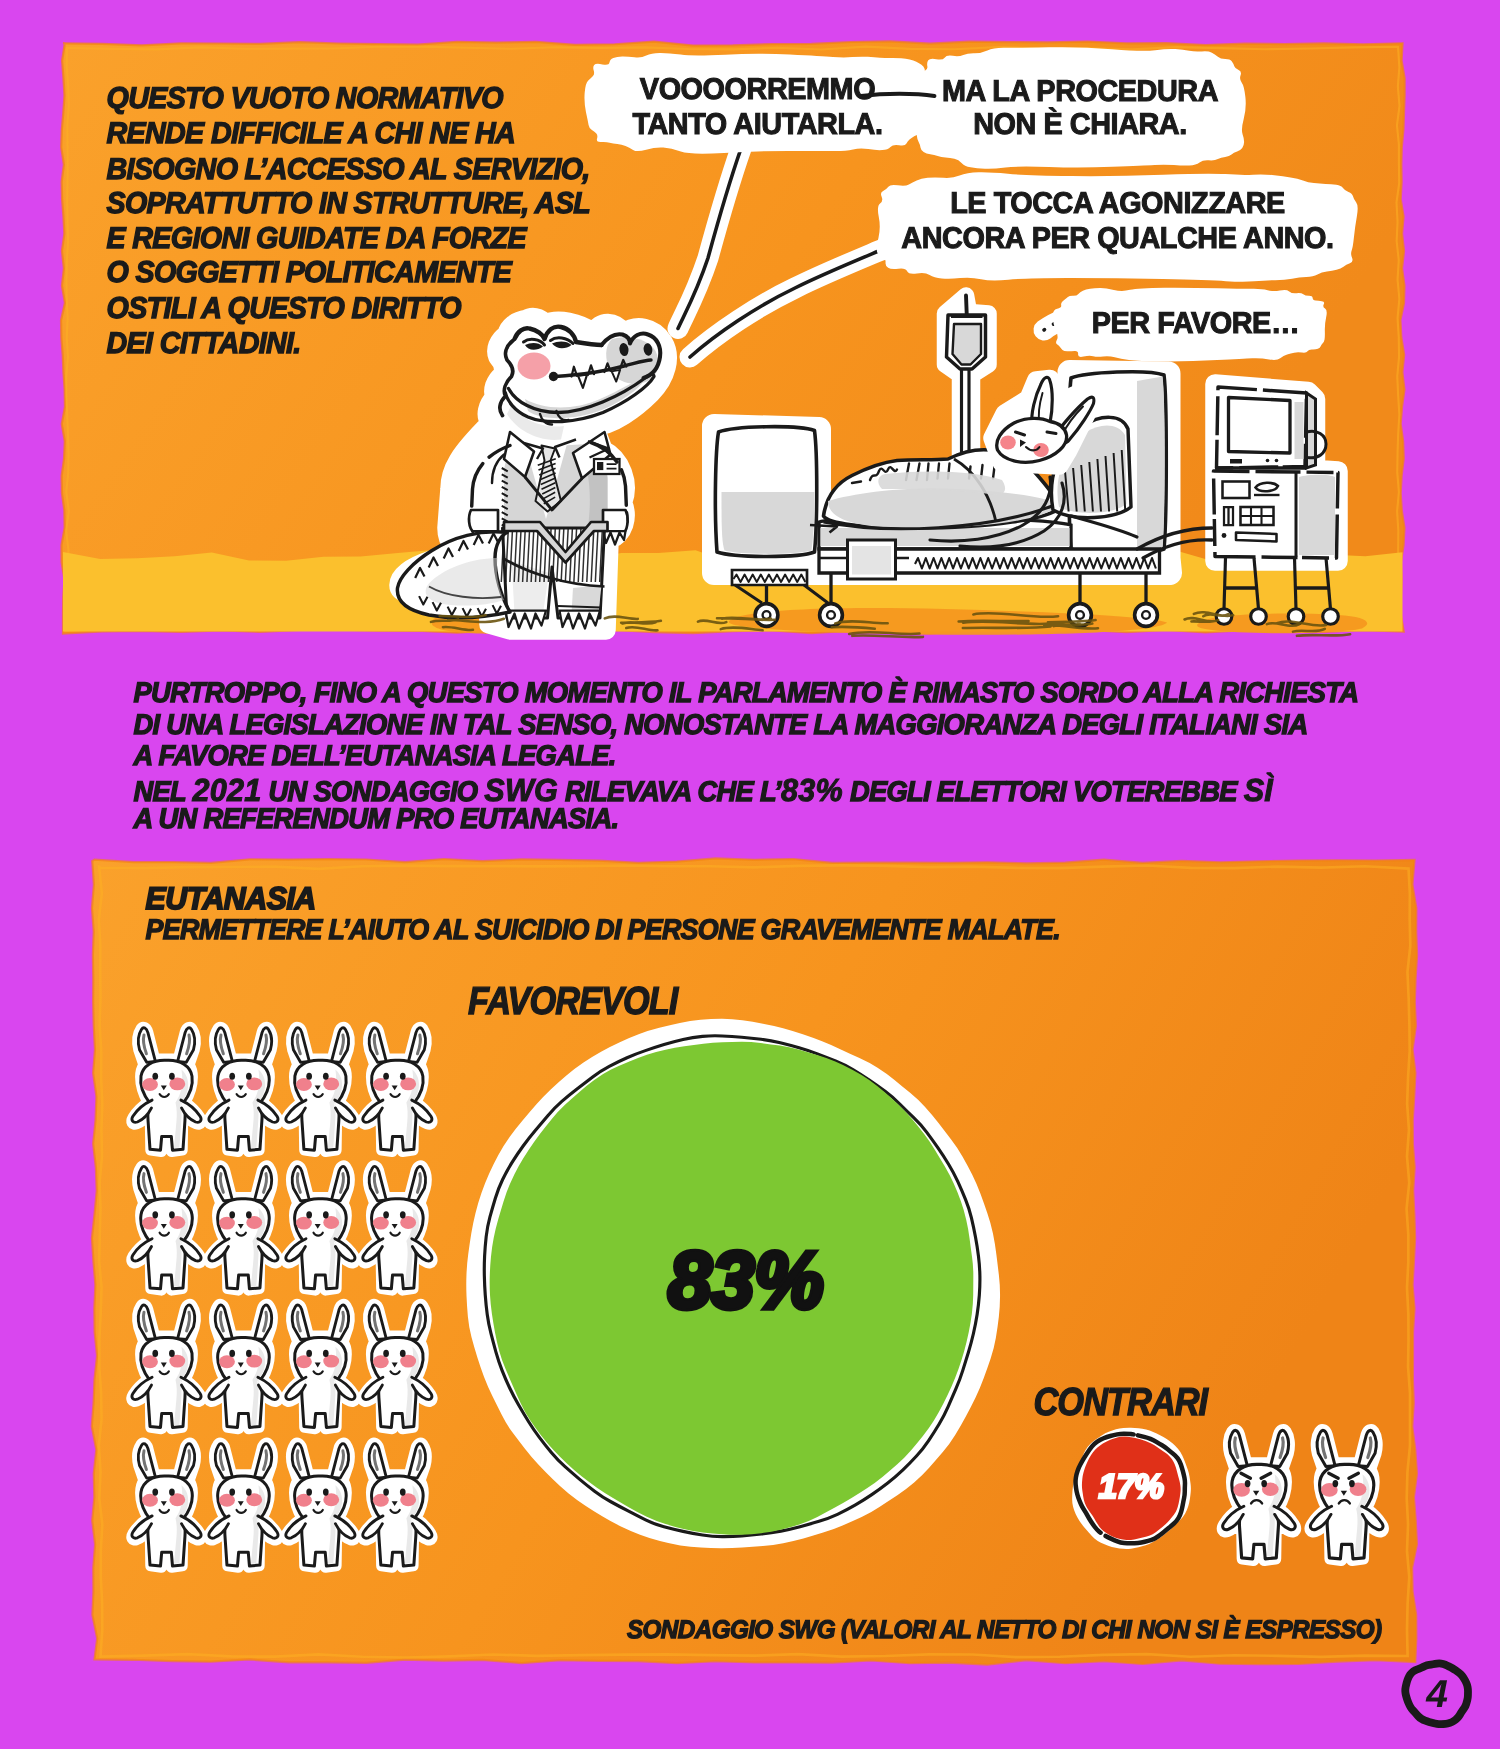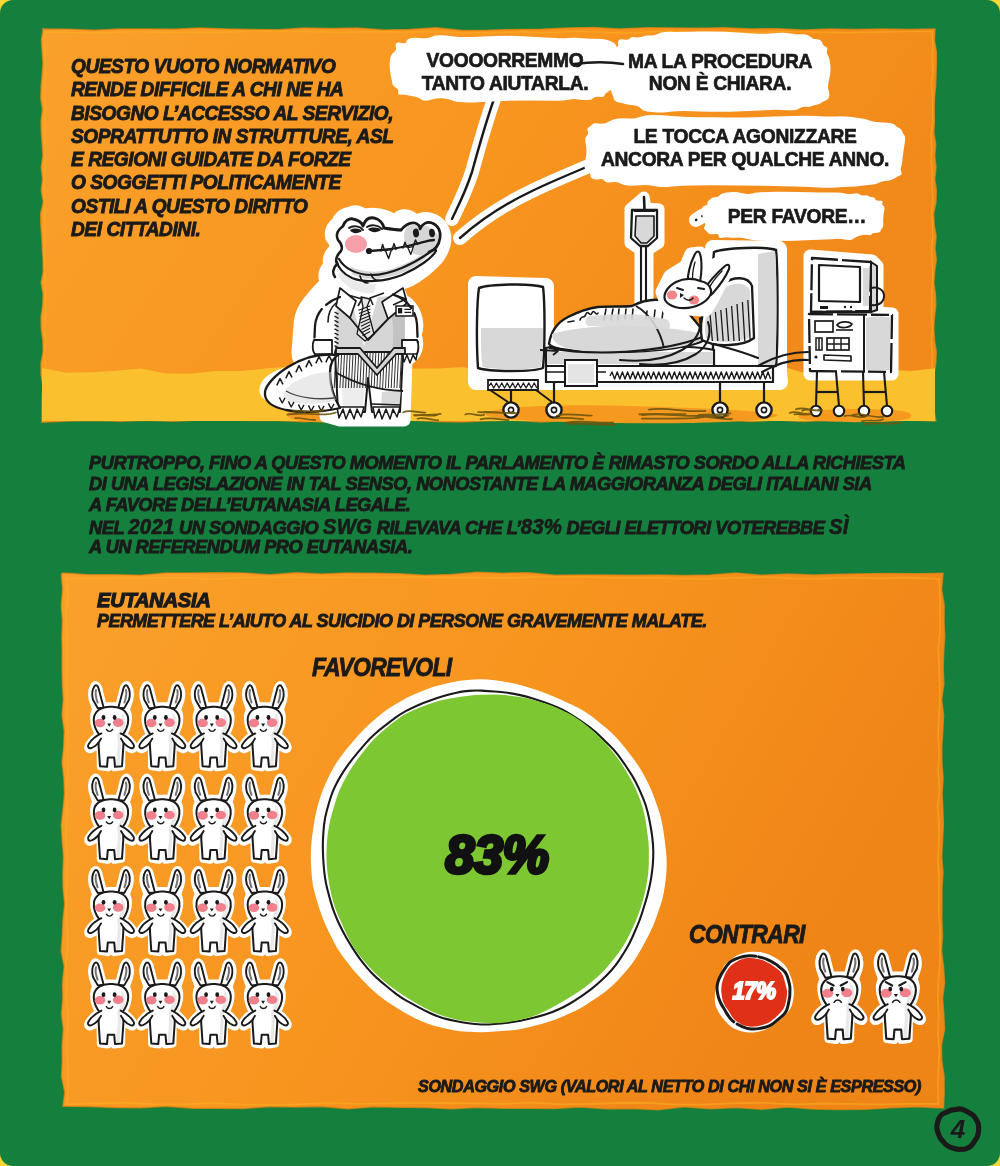--- a/index.html
+++ b/index.html
@@ -1,18 +1,18 @@
 <!DOCTYPE html>
 <html><head>
 <meta charset="utf-8">
 <style>
   html,body{margin:0;padding:0;background:#FDD835;}
   body{width:1000px;height:1166px;overflow:hidden;font-family:"Liberation Sans",sans-serif;
        -webkit-font-smoothing:antialiased;}
-  .page{position:relative;width:1000px;height:1166px;background:#15803d;border-radius:13px;}
+  .page{position:relative;width:1000px;height:1166px;background:#d946ef;}
   .art{display:block;position:absolute;left:0;top:0;}
   .tx{position:absolute;white-space:nowrap;color:#1a1a1a;
       font-family:"Liberation Sans",sans-serif;font-weight:bold;font-style:italic;
       transform-origin:0 0;-webkit-text-stroke:0.9px #1a1a1a;paint-order:stroke fill;}
   
   .narr{font-size:20px;letter-spacing:-0.45px;transform:scaleX(0.955);}
   
   .inter{font-size:19px;letter-spacing:-0.47px;transform:scaleX(0.958);}
   
   .eut{font-size:21px;letter-spacing:-0.3px;transform:scaleX(0.96);-webkit-text-stroke:1.25px #1a1a1a;}

